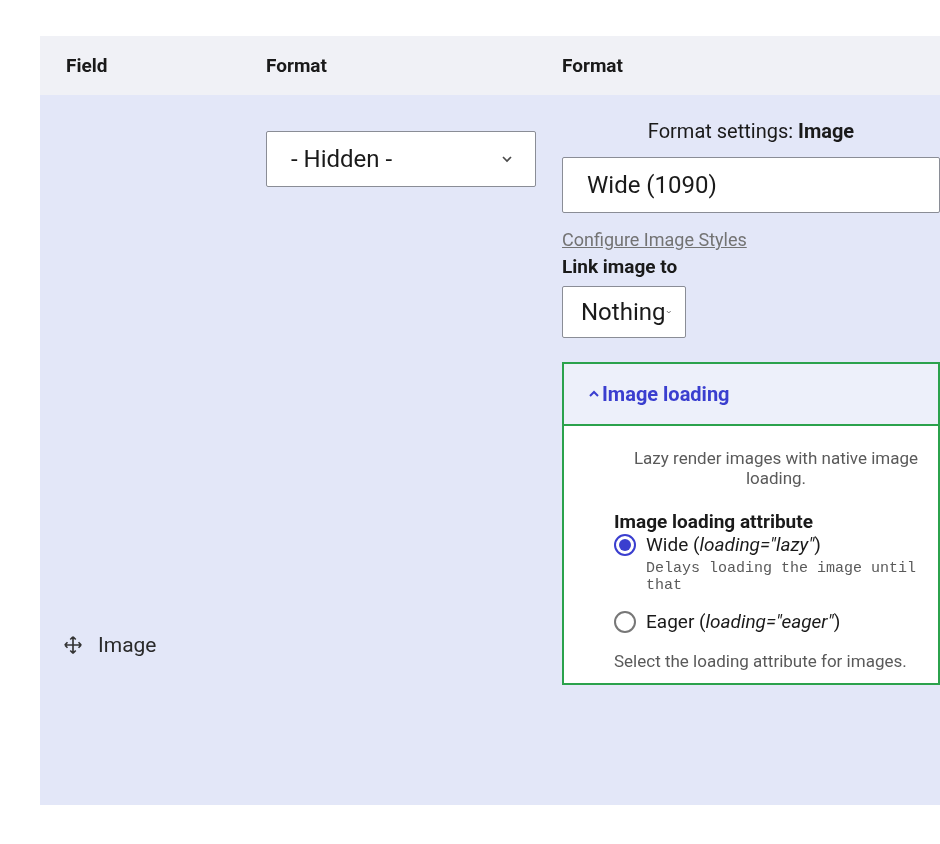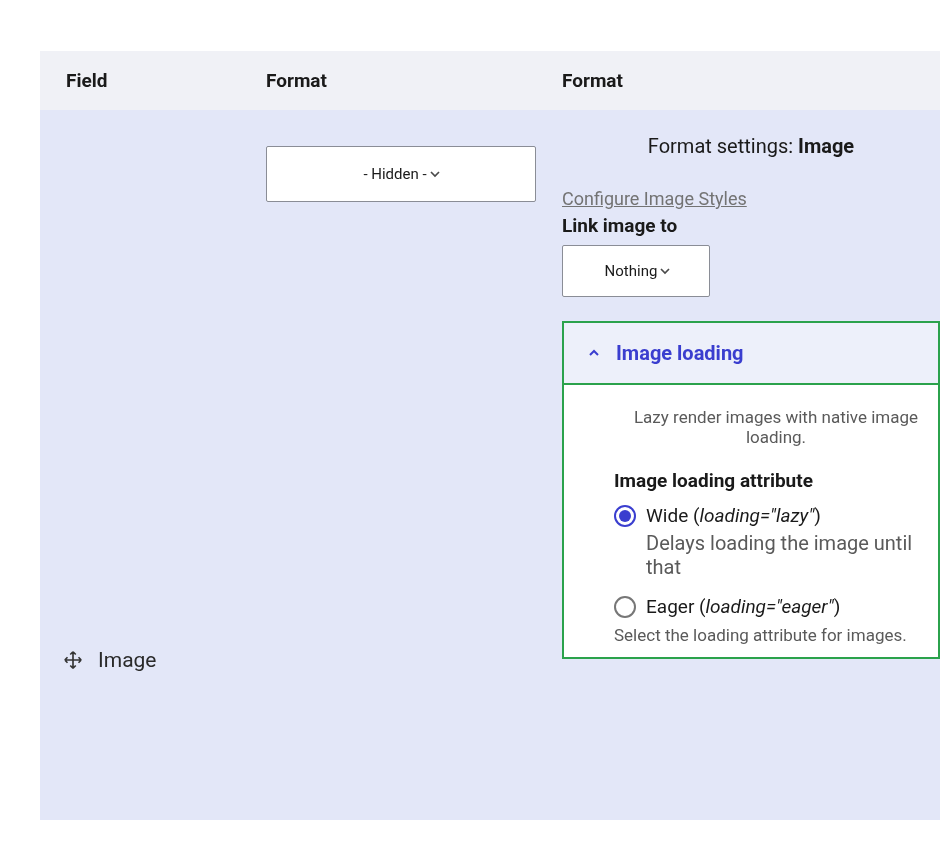--- a/index.html
+++ b/index.html
@@ -5,21 +5,21 @@
     * { box-sizing: border-box; margin: 0; padding: 0; }
     body {
       font-family: -apple-system, BlinkMacSystemFont, "Segoe UI", Roboto, sans-serif;
       background: #fff;
       color: #1a1a1a;
       width: 940px;
       height: 844px;
       overflow: hidden;
     }
     .container {
-      padding-top: 51px;
+      padding-top: 36px;
       padding-left: 40px;
     }
     .header-row {
       display: flex;
       background: #f0f1f6;
       padding: 18px 0 18px 22px;
       font-weight: 700;
       font-size: 19px;
     }
     .col-field { width: 204px; padding-left: 4px; }
@@ -47,28 +47,28 @@
       cursor: grab;
     }
     .label-cell { width: 296px; padding-top: 12px; }
     .select-box {
       background: #fff;
       border: 1.5px solid #8a8d96;
       border-radius: 2px;
       height: 56px;
       display: flex;
       align-items: center;
-      justify-content: center;
+      justify-content: space-between;
       padding: 0 20px 0 24px;
-      font-size: 15px;
+      font-size: 24px;
       width: 270px;
       cursor: pointer;
     }
     .select-box.full { width: 100%; }
-    .select-box.small { width: 148px; padding: 0 12px 0 18px; height: 52px; }
+    .select-box.small { width: 124px; padding: 0 12px 0 18px; height: 52px; }
     .chev { width: 16px; height: 16px; color: #4a4a4a; }
     .format-cell { flex: 1; }
     .fmt-settings-line {
       font-size: 20px;
       margin-bottom: 14px;
       text-align: center;
     }
     .fmt-settings-line .bold { font-weight: 700; }
     .sec-label {
       font-weight: 700;
@@ -85,41 +85,39 @@
     }
     .panel {
       margin-top: 24px;
       border: 2.5px solid #2ba24c;
     }
     .panel-header {
       background: #edf0fa;
       padding: 18px 22px;
       display: flex;
       align-items: center;
-      gap: 14px;
       color: #3a3ecf;
       font-weight: 700;
       font-size: 20px;
       cursor: pointer;
       border-bottom: 2.5px solid #2ba24c;
     }
     .panel-body {
       background: #fff;
       padding: 22px 0 12px 50px;
     }
     .desc-line {
       font-size: 17px;
       color: #5a5a5a;
       margin-bottom: 22px;
       text-align: center;
     }
     .attr-label {
       font-weight: 700;
       font-size: 19px;
-      margin-bottom: 12px;
     }
     .radio-row {
       display: flex;
       align-items: center;
       gap: 10px;
       margin-bottom: 4px;
     }
     .radio-outer {
       width: 22px; height: 22px;
       border: 2px solid #3a3ecf;
@@ -128,28 +126,29 @@
       cursor: pointer;
     }
     .radio-outer.unchecked { border-color: #777; }
     .radio-inner {
       width: 12px; height: 12px; border-radius: 50%;
       background: #3a3ecf;
     }
     .radio-label { font-size: 19px; }
     .radio-label .ital { font-style: italic; }
     .radio-help {
-      font-size: 20px;
+      font-size: 15px;
       color: #5a5a5a;
       margin: 0 0 16px 32px;
+      font-family: Liberation Mono, monospace;
     }
     .final-help {
       font-size: 17px;
       color: #5a5a5a;
-      margin-top: 7px;
+      margin-top: 18px;
       margin-left: 0;
     }
   </style>
 </head>
 <body>
 
 <div class="container">
 
   <div class="header-row">
     <div class="col-field">Field</div>
@@ -176,20 +175,23 @@
           </svg>
       </div>
     </div>
 
     <div class="format-cell">
 
       <div class="fmt-settings-line">
         <span>Format settings: </span><span class="bold">Image</span>
       </div>
 
+      <div class="select-box full" style="width:auto;">
+        <span>Wide (1090)</span>
+      </div>
 
       <a class="link-styles">Configure Image Styles</a>
 
       <div class="sec-label" style="margin-top:5px;">Link image to</div>
       <div class="select-box small">
         <span>Nothing</span>
         <svg class="chev" viewBox="0 0 24 24" fill="none" stroke="currentColor" stroke-width="2.5">
             <path d="M6 9l6 6 6-6"></path>
           </svg>
       </div>

